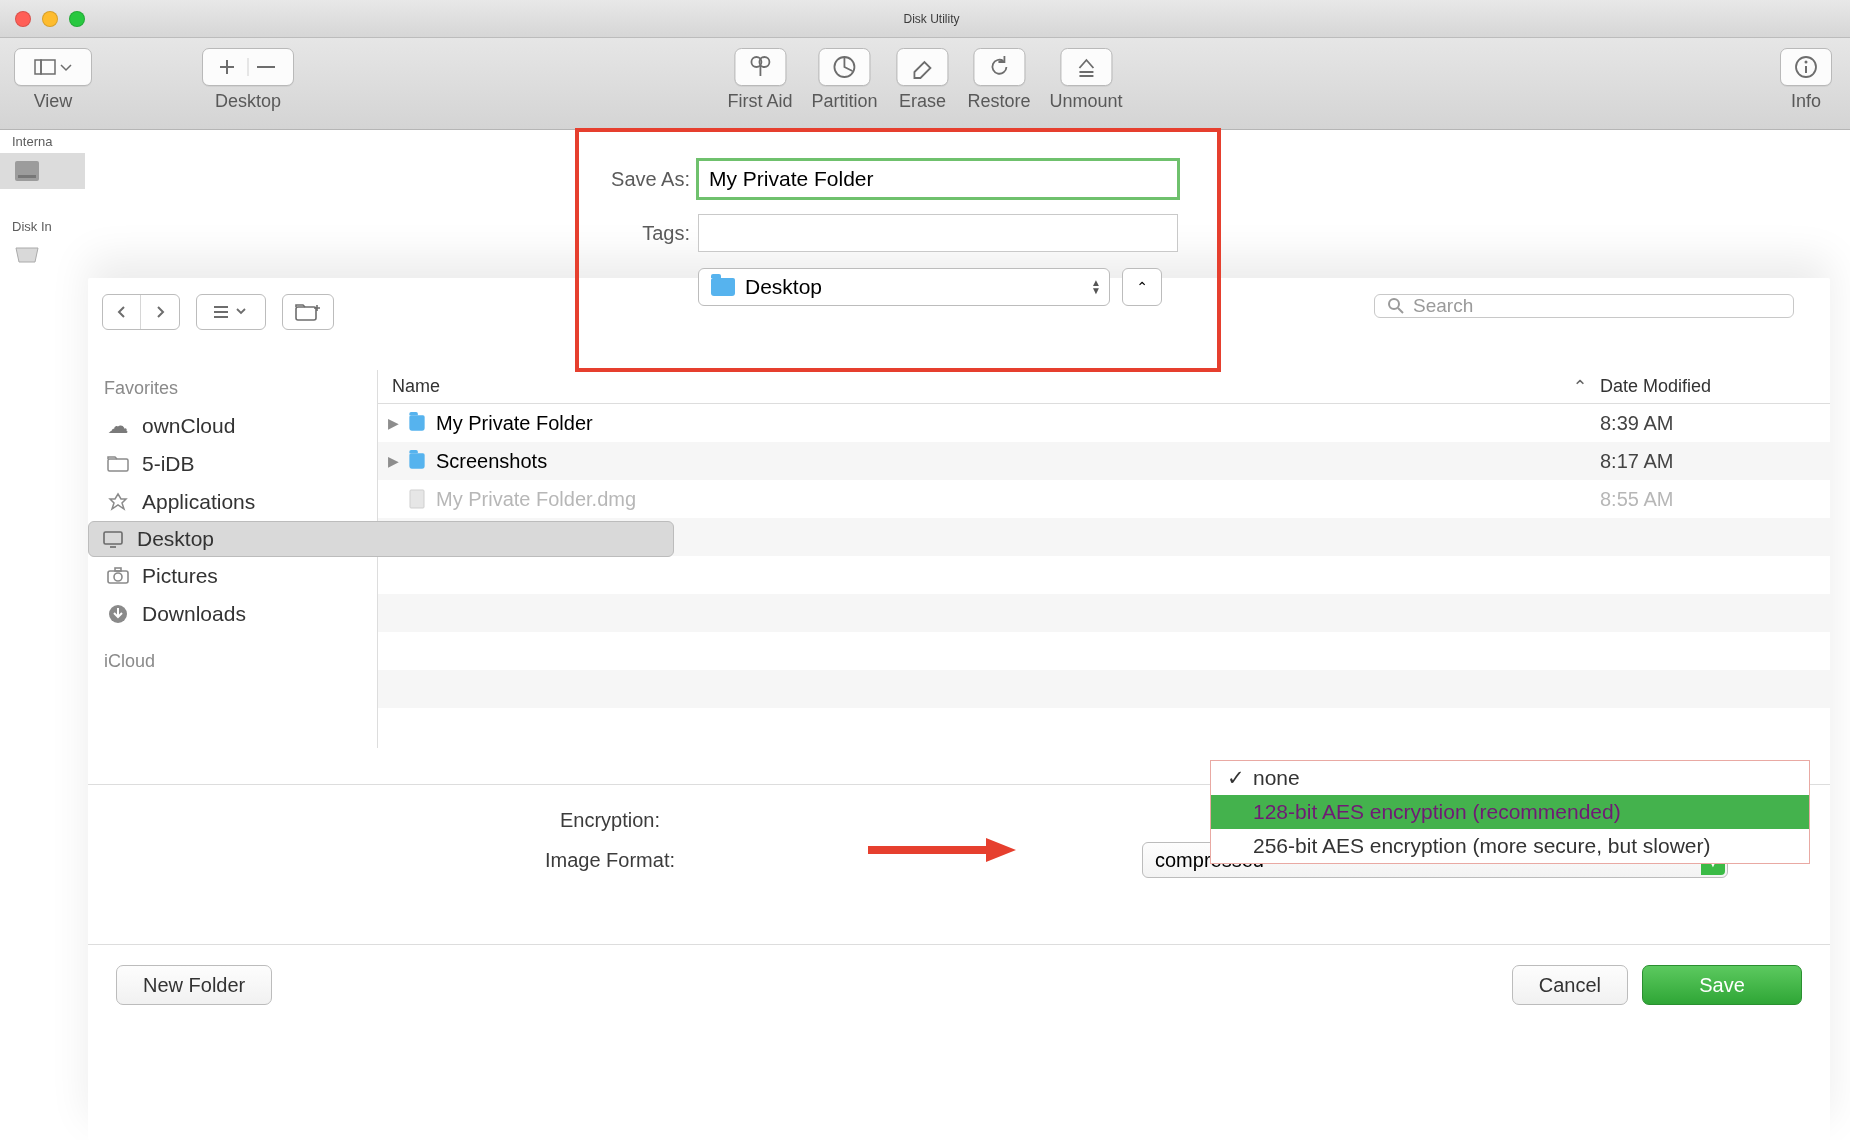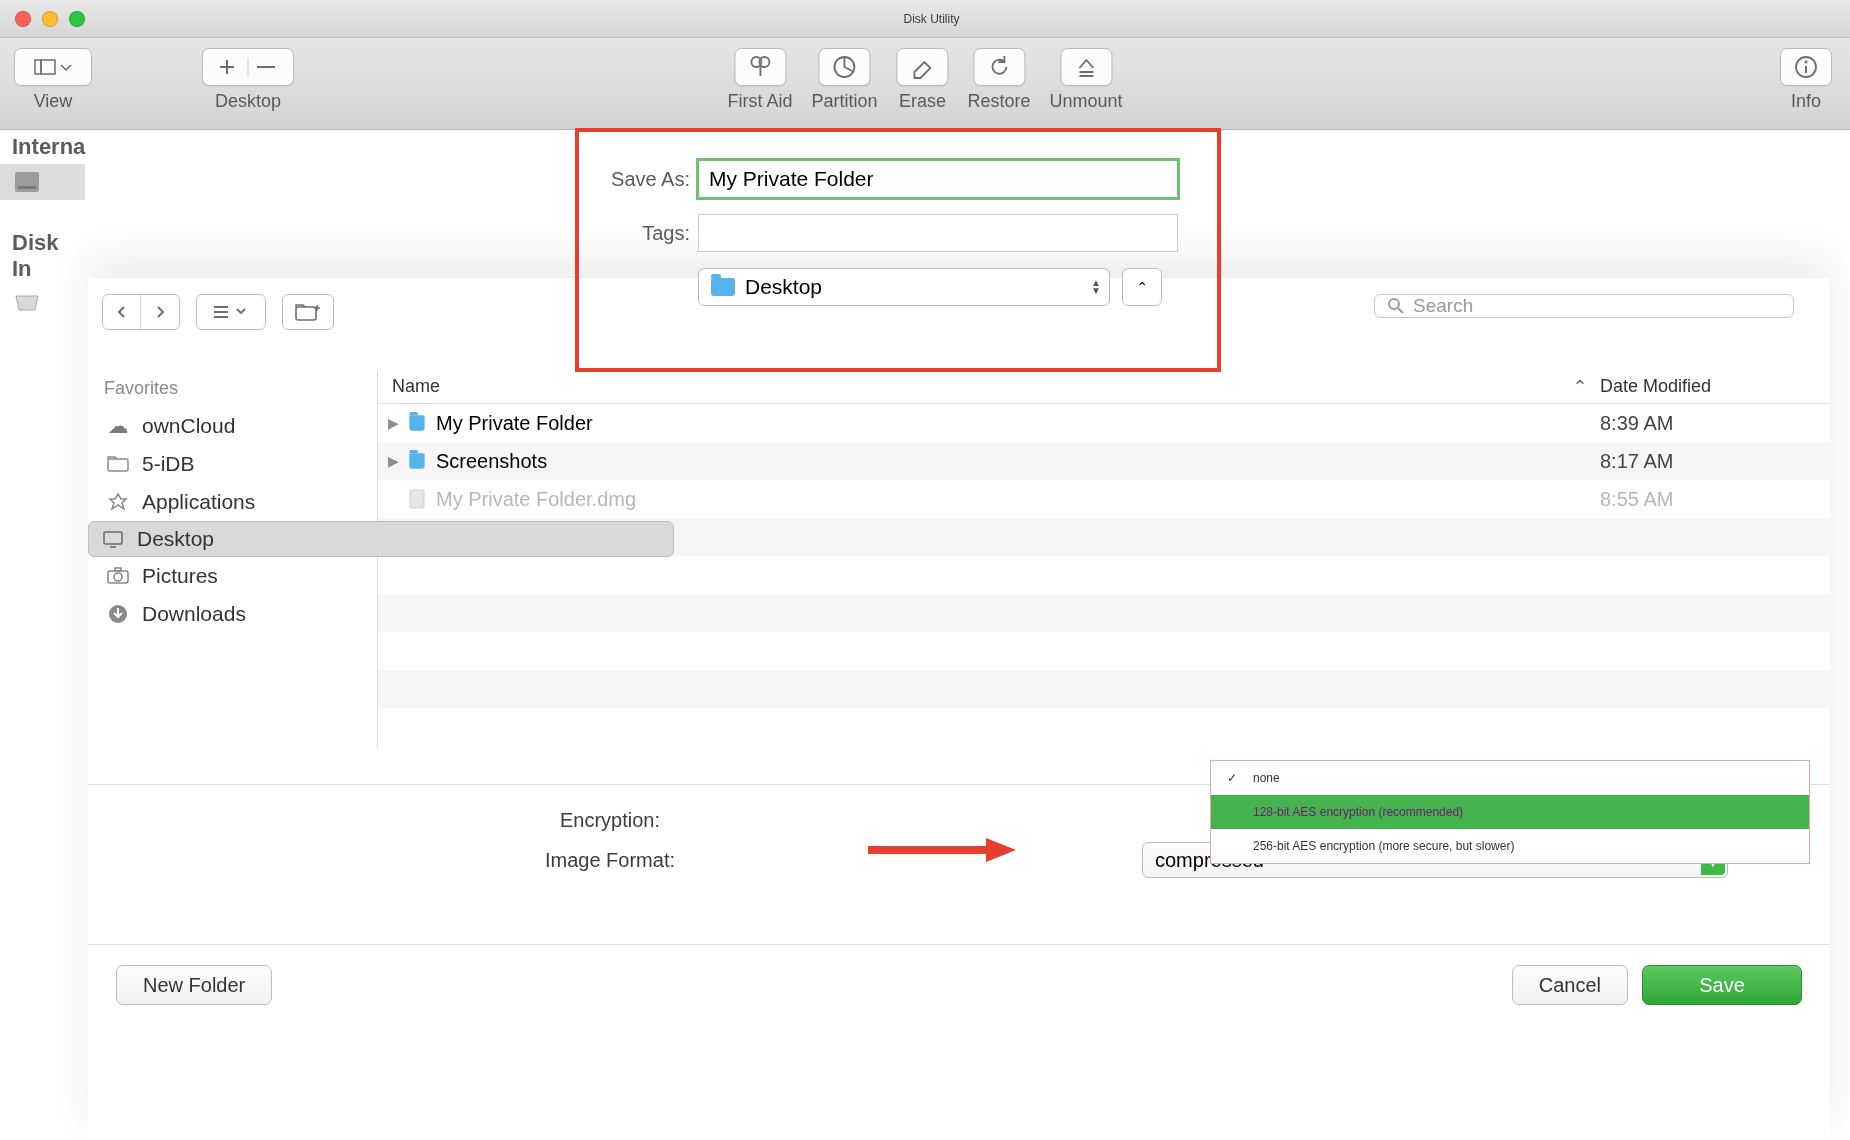--- a/index.html
+++ b/index.html
@@ -15,21 +15,21 @@
   
   .toolbar { height:92px; background:linear-gradient(#e6e6e6,#d4d4d4); border-bottom:1px solid #b5b5b5; display:flex; align-items:flex-start; padding-top:10px; }
   .tool { display:flex; flex-direction:column; align-items:center; }
   .btn { background:#fcfcfc; border:1px solid #b9b9b9; border-radius:7px; height:38px; display:flex; align-items:center; justify-content:center; box-shadow:0 1px 0 rgba(0,0,0,.05); }
   .btn.sq { width:52px; }
   .lbl { color:#595959; font-size:18px; margin-top:5px; }
   .toolgrp { display:flex; gap:19px; }
 
   
   .leftbar { position:absolute; left:0; top:130px; width:85px; }
-  .sec { color:#5c5c5c; font-weight:700; font-size:22px; padding:4px 12px; }
+  .sec { color:#5c5c5c; font-weight:400; font-size:13px; padding:4px 12px; }
   .diskicon { display:flex; align-items:center; justify-content:flex-start; padding:4px 12px; }
 
   
   .sheet { position:absolute; left:88px; top:278px; right:20px; bottom:0; background:#fff; box-shadow:0 -20px 40px rgba(0,0,0,.08); border-radius:2px; }
 
   
   .redbox { position:absolute; left:575px; top:128px; width:646px; height:244px; border:4px solid #e63f2e; z-index:5; pointer-events:none; }
 
   
   .saveas-area { position:absolute; left:590px; top:160px; width:620px; z-index:2; }
@@ -81,21 +81,21 @@
   
   .lower { position:absolute; left:0; right:0; top:492px; padding:10px 0; }
   .lower .divider{height:1px;background:#ddd;margin:4px 0 24px 0;}
   .formrow{display:flex;align-items:center;margin:10px 0;}
   .formrow label{width:1054px;text-align:center;color:#3c3c3c;font-size:20px;padding-right:10px;}
   .sel { width:586px; height:36px; border:1px solid #bcbcbc; border-radius:6px; background:linear-gradient(#fdfdfd,#f3f3f3); display:flex; align-items:center; padding:0 12px; position:relative;}
   .sel .grn-step{position:absolute;right:2px;top:2px;bottom:2px;width:24px;background:#3bbb46;border-radius:0 4px 4px 0;display:flex;flex-direction:column;align-items:center;justify-content:center;color:#fff;font-size:9px;line-height:8px;}
 
   
   .enc-menu{position:absolute;right:20px;top:482px;width:600px;border:1px solid #e9a9a3;background:#fff;z-index:10;}
-  .enc-item{display:flex;align-items:center;height:34px;padding:0 18px 0 42px;font-size:12px;position:relative;color:#333;}
+  .enc-item{display:flex;align-items:center;height:34px;padding:0 18px 0 42px;font-size:21px;position:relative;color:#333;}
   .enc-item.checked::before{content:"✓";position:absolute;left:16px;}
   .enc-item.hl{background:#44b24d;color:#701a75;}
 
   
   .arrow { position:absolute; left:780px; top:557px; z-index:11; }
 
   
   .bottombar{position:absolute;left:0;right:0;top:666px;border-top:1px solid #ddd;padding:20px 28px;display:flex;align-items:center;}
   .macbtn{height:40px;padding:0 26px;border:1px solid #bcbcbc;border-radius:7px;background:linear-gradient(#fdfdfd,#f1f1f1);font-size:20px;color:#333;display:flex;align-items:center;}
   .macbtn.save{background:linear-gradient(#5cc95f,#2fa636);border-color:#2a8f30;color:#fff;}
@@ -319,20 +319,21 @@
         </div>
       <div class="fav">
           <span class="ic">
             <svg width="22" height="22" viewBox="0 0 22 22">
               <circle cx="11" cy="11" r="9" fill="#8a8a8a"></circle>
               <path d="M11 5 v8 M7 10 l4 4 l4 -4" stroke="#fff" stroke-width="2" fill="none"></path>
             </svg>
           </span>
           <span>Downloads</span>
         </div>
+      <h4 style="margin-top:10px;">iCloud</h4>
     </div>
 
     <div class="fb-main">
       <div class="cols">
         <div class="col-name">Name</div>
         <div class="col-sort">⌃</div>
         <div class="col-date">Date Modified</div>
       </div>
       <div class="stripe">
         <div class="frow">

